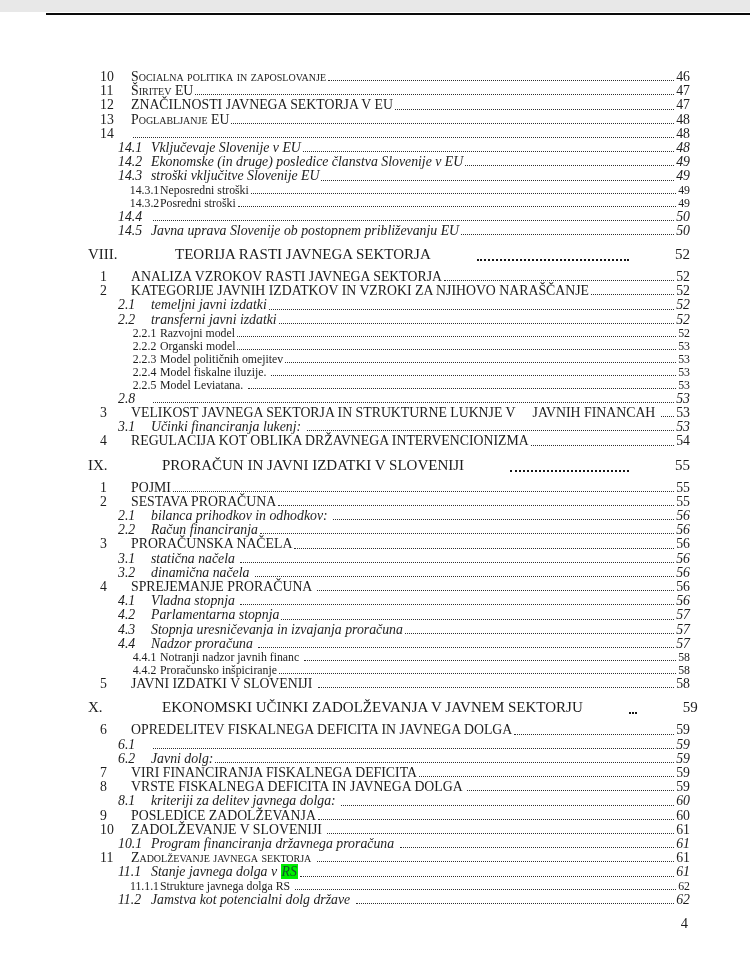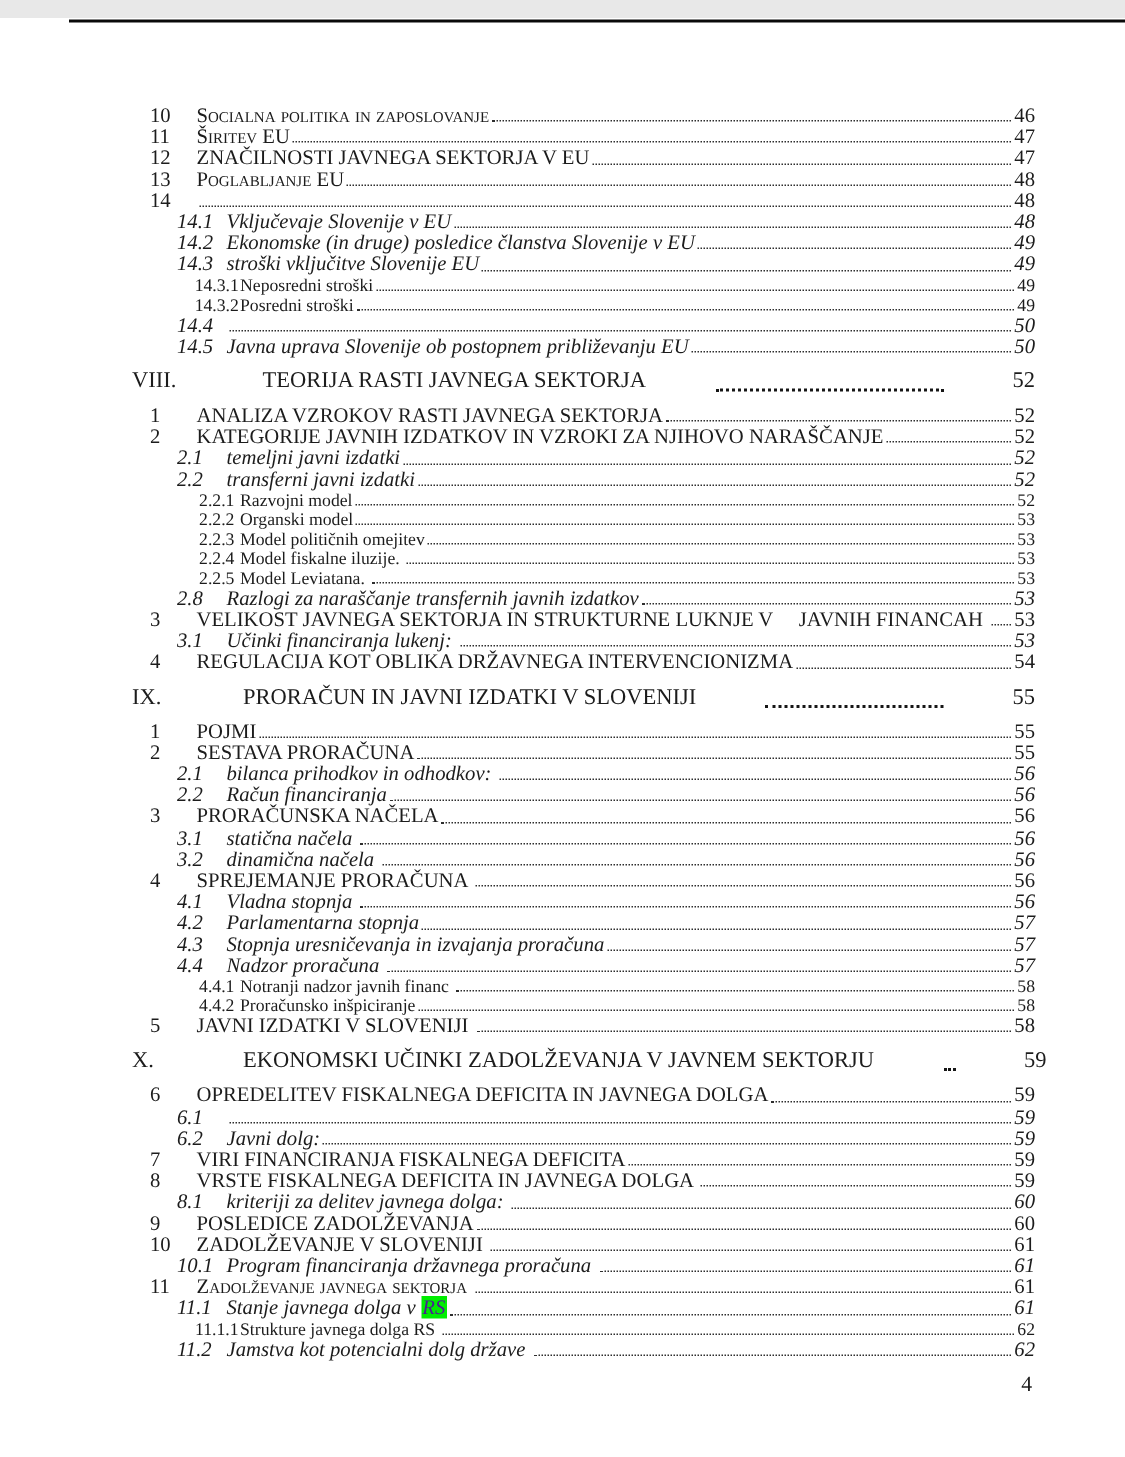--- a/index.html
+++ b/index.html
@@ -28,21 +28,21 @@
   .lvl1{padding-left:12px;font-size:13.8px;}
   .lvl1 .num{width:31px;}
   
   .lvl2{padding-left:30px;font-size:13.8px;font-style:italic;}
   .lvl2 .num{width:33px;}
   
   .lvl3{padding-left:41px;font-size:11.8px;line-height:13px;text-align:center;}
   .lvl3 .num{width:31px;}
   
   .sc .title{font-variant:small-caps;}
-  mark.hl{padding:0 1px;color:#4c1d95;}
+  mark.hl{padding:0 1px;color:#14532d;}
   .footer{position:absolute;top:903px;right:62px;font-size:14.5px;}
 </style>
 </head>
 <body>
 
 <div class="page">
   <div class="top-edge-line"></div>
   <div class="toc">
       <div class="row lvl1 sc">
         <span class="num">10</span>
@@ -169,21 +169,20 @@
         <span class="pg">53</span>
       </div>
       <div class="row lvl3">
         <span class="num">2.2.5</span>
         <span class="title">Model Leviatana. </span>
         <span class="leader"></span>
         <span class="pg">53</span>
       </div>
       <div class="row lvl2">
         <span class="num">2.8</span>
-        <span class="title">Razlogi za naraščanje transfernih javnih izdatkov</span>
         <span class="leader"></span>
         <span class="pg">53</span>
       </div>
       <div class="row lvl1">
         <span class="num">3</span>
         <span class="title">VELIKOST JAVNEGA SEKTORJA IN STRUKTURNE LUKNJE V     JAVNIH FINANCAH </span>
         <span class="leader"></span>
         <span class="pg">53</span>
       </div>
       <div class="row lvl2">

